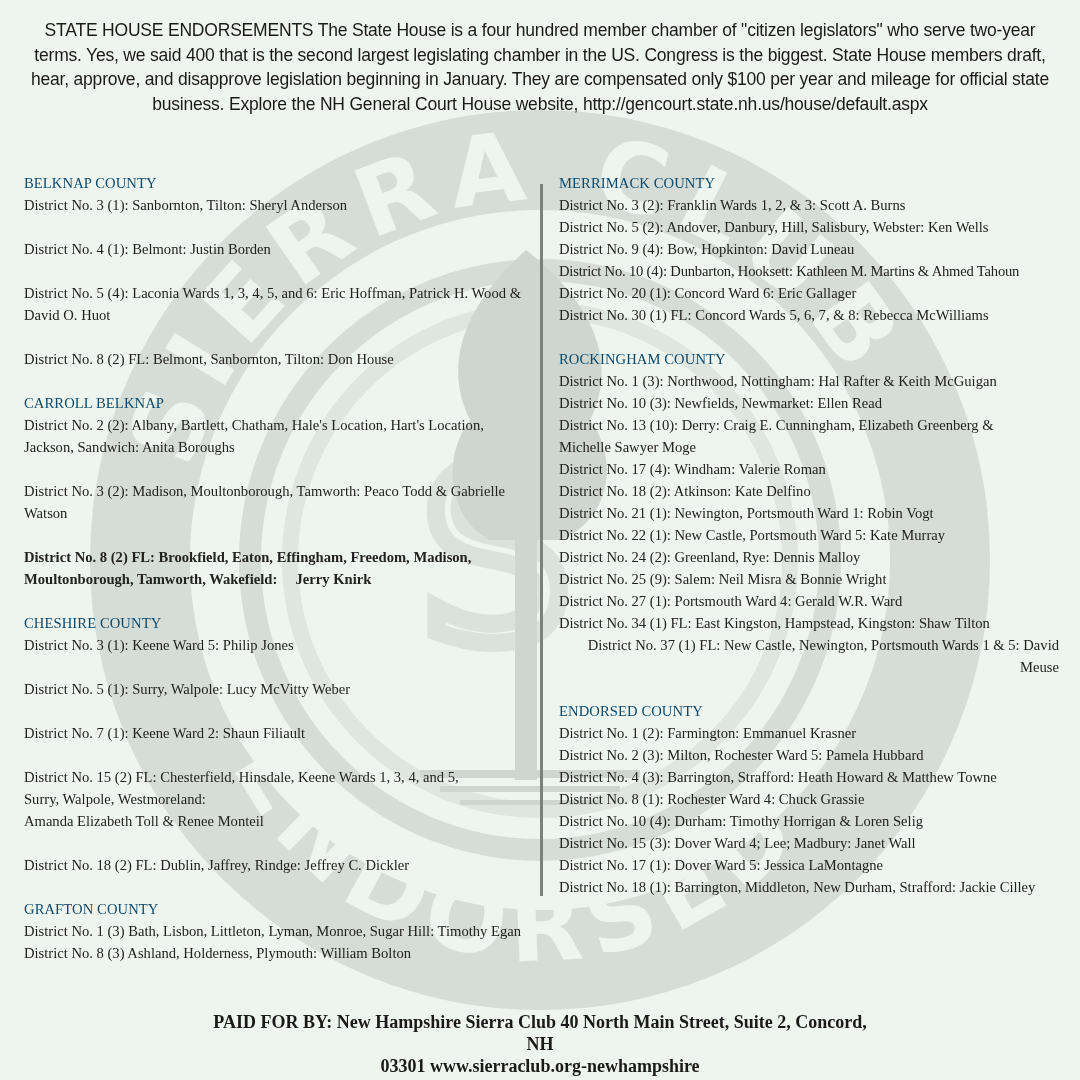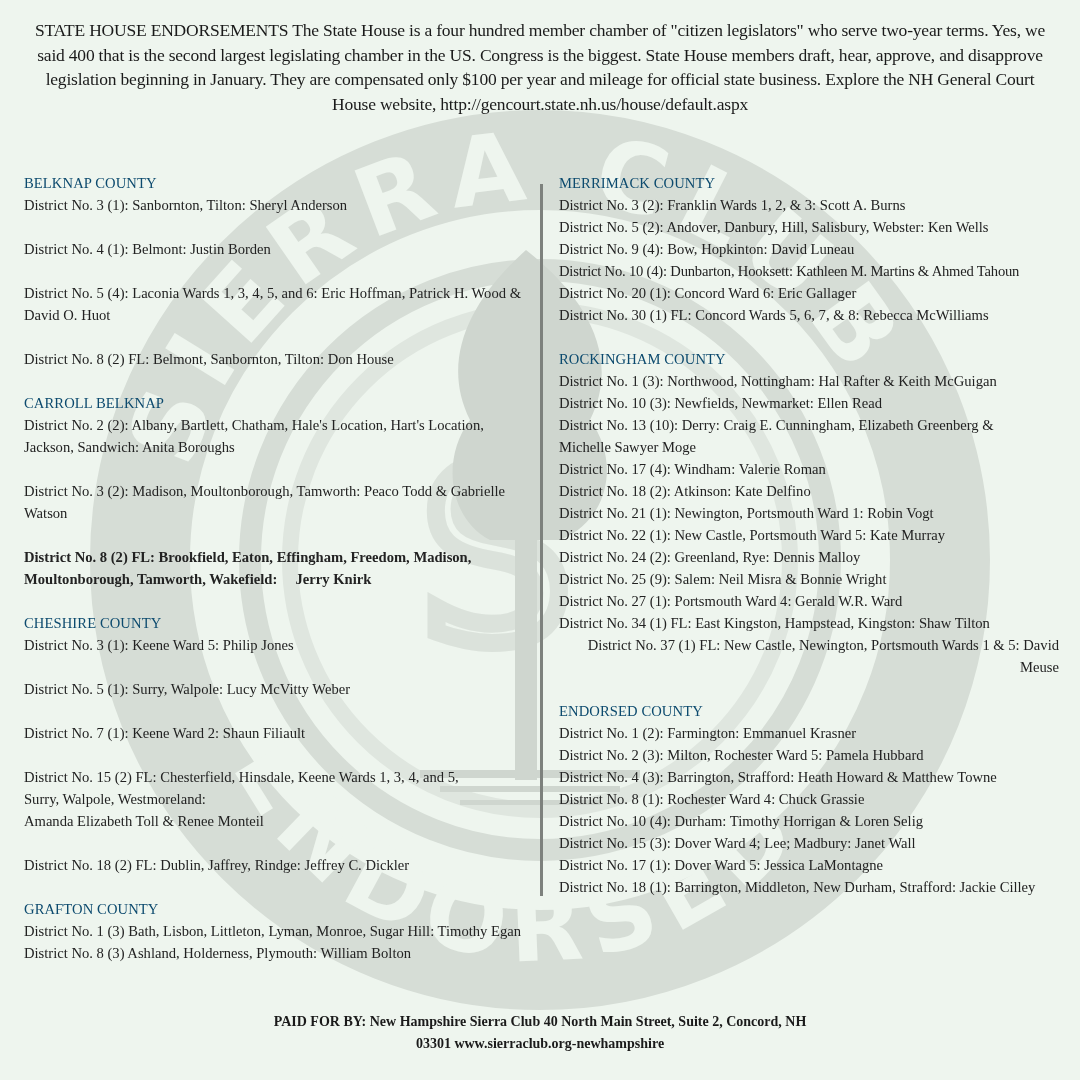--- a/index.html
+++ b/index.html
@@ -18,21 +18,21 @@
       position: absolute;
       left: 0; top: 0;
       width: 1080px; height: 1080px;
       z-index: 0;
       pointer-events: none;
     }
     .header {
       position: absolute;
       left: 30px; right: 30px; top: 18px;
       text-align: center;
-      font-family: Liberation Serif, serif;
+      font-family: Liberation Sans, sans-serif;
       font-stretch: condensed;
       font-size: 17.5px;
       line-height: 24.5px;
       color: #1a1a1a;
       z-index: 1;
       letter-spacing: -0.2px;
     }
     .col {
       position: absolute;
       top: 172px;
@@ -60,21 +60,21 @@
       background: #7d817d;
       z-index: 1;
     }
     .footer {
       position: absolute;
       left: 200px; right: 200px;
       top: 1011px;
       text-align: center;
       font-family: "Liberation Serif", "DejaVu Serif", serif;
       font-weight: bold;
-      font-size: 14px;
+      font-size: 18px;
       line-height: 22px;
       color: #1a1a1a;
       z-index: 1;
     }
   </style>
 </head>
 <body>
 
 <svg class="watermark" viewBox="0 0 1080 1080" xmlns="http://www.w3.org/2000/svg">
   <defs>

